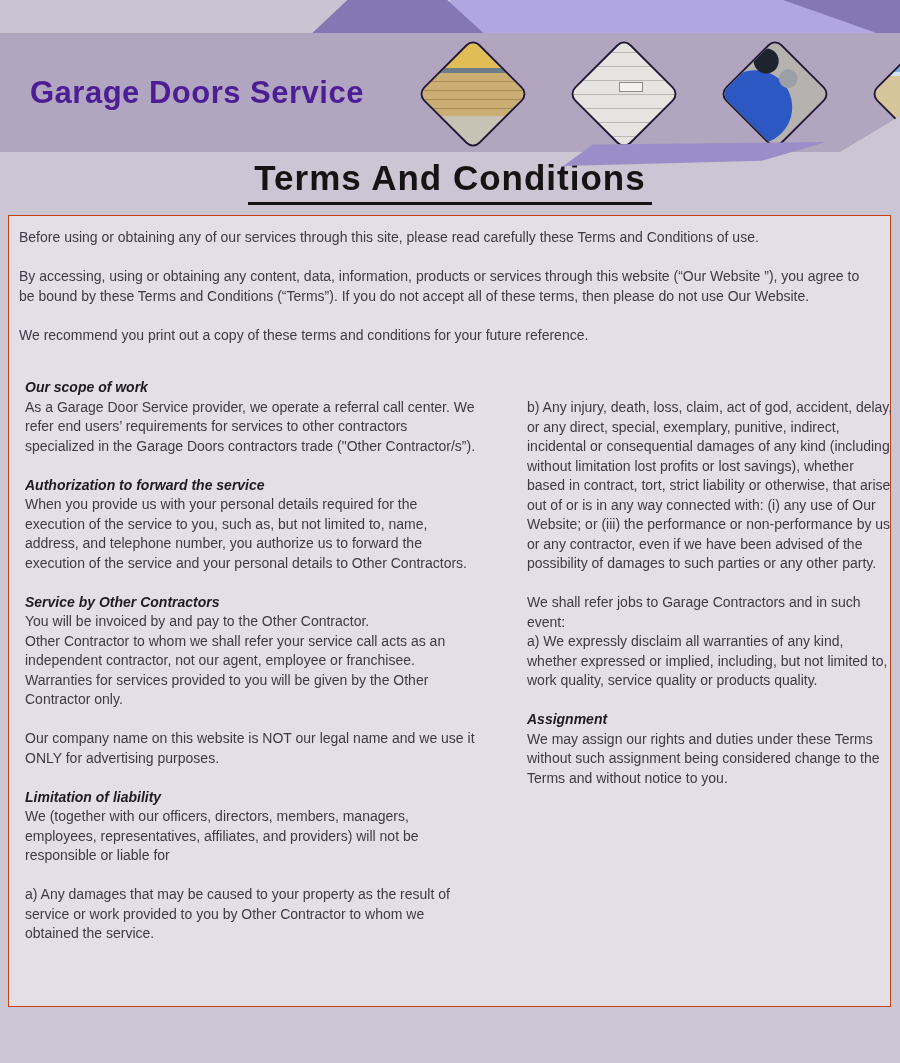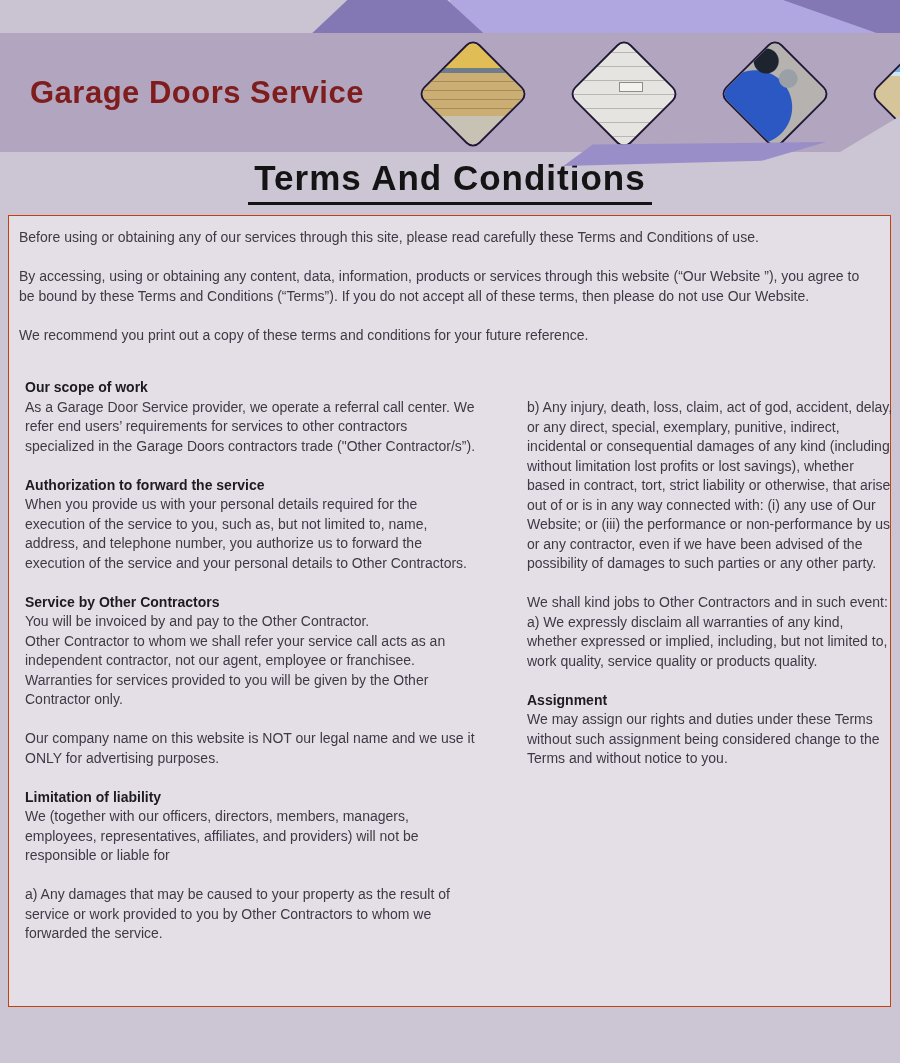--- a/index.html
+++ b/index.html
@@ -12,21 +12,21 @@
   
   .top-strip{position:relative;height:33px;background:var(--strip-light,#c9c3d2);overflow:hidden;}
   .strip-periwinkle{position:absolute;left:450px;right:0;top:0;bottom:0;background:var(--periwinkle,#b1a7e0);}
   .strip-trapezoid{position:absolute;inset:0;background:var(--dark-purple,#8478b4);
     clip-path:polygon(38.6% 0,49.7% 0,53.7% 100%,34.7% 100%);}
   .strip-corner{position:absolute;inset:0;background:var(--dark-purple,#8478b4);
     clip-path:polygon(87% 0,100% 0,100% 100%,97.4% 100%);}
   
   .header-band{position:relative;height:119px;background:var(--band,#b1a5bf);}
   .brand-title{position:absolute;left:30px;top:0;height:100%;display:flex;align-items:center;
-    font-size:31px;font-weight:700;letter-spacing:.5px;color:#7f1d1d;margin:0;}
+    font-size:31px;font-weight:700;letter-spacing:.5px;color:#4c1d95;margin:0;}
   .band-corner-cut{position:absolute;right:0;bottom:0;width:60px;height:36px;
     background:var(--page-bg,#ccc5d3);clip-path:polygon(100% 0,100% 100%,0 100%);}
   .diamond-row{position:absolute;left:414px;top:2px;display:flex;gap:33px;}
   .diamond{width:76px;height:76px;margin:19px;transform:rotate(45deg);
     border:2px solid #201736;border-radius:10px;overflow:hidden;background:#999;}
   .photo{position:absolute;left:-17px;top:-17px;width:110px;height:110px;transform:rotate(-45deg);}
   .photo-1{background:
     linear-gradient(180deg,#e0bd55 0 26%,#6f7d8a 26% 31%,#caae74 31% 70%,#c8c2b5 70% 100%);}
   .photo-1 .slats{position:absolute;left:0;right:0;top:31%;height:39%;
     background:repeating-linear-gradient(180deg,transparent 0 8px,rgba(100,75,35,.35) 8px 9px);}
@@ -51,21 +51,21 @@
     border-bottom:3px solid #141414;}
   
   .content-box{margin:0 9px 0 8px;min-height:792px;background:var(--box-bg,#e4dee7);
     border:1px solid #c2410c;box-sizing:border-box;padding:12px 12px 16px 10px;
     font-size:14px;line-height:19.5px;}
   .intro p{margin:0 0 19.5px;}
   .cols{display:flex;gap:50px;margin-top:33px;padding-left:6px;}
   .col-left{width:452px;flex:none;}
   .col-right{width:368px;flex:none;padding-top:20px;}
   .cols section{margin:0 0 19.5px;}
-  .cols h3{margin:0;font-size:14px;font-weight:700;color:#1d1b20;line-height:19.5px;}
+  .cols h3{margin:0;font-size:14px;font-weight:700;color:#1d1b20;line-height:19.5px;font-style:italic;}
   .cols p{margin:0;}
 </style>
 </head>
 <body>
 
 <div class="top-strip">
   <div class="strip-periwinkle"></div>
   <div class="strip-trapezoid"></div>
   <div class="strip-corner"></div>
 </div>
@@ -124,29 +124,29 @@
           <p>Warranties for services provided to you will be given by the Other Contractor only.</p>
         </section>
         <section>
           <p>Our company name on this website is NOT our legal name and we use it ONLY for advertising purposes.</p>
         </section>
         <section>
           <h3>Limitation of liability</h3>
           <p>We (together with our officers, directors, members, managers, employees, representatives, affiliates, and providers) will not be responsible or liable for</p>
         </section>
         <section>
-          <p>a) Any damages that may be caused to your property as the result of service or work provided to you by Other Contractors to whom we forwarded the service.</p>
+          <p>a) Any damages that may be caused to your property as the result of service or work provided to you by Other Contractor to whom we obtained the service.</p>
         </section>
       </div>
     <div class="col-right">
         <section>
           <p>b) Any injury, death, loss, claim, act of god, accident, delay, or any direct, special, exemplary, punitive, indirect, incidental or consequential damages of any kind (including without limitation lost profits or lost savings), whether based in contract, tort, strict liability or otherwise, that arise out of or is in any way connected with: (i) any use of Our Website; or (iii) the performance or non-performance by us or any contractor, even if we have been advised of the possibility of damages to such parties or any other party.</p>
         </section>
         <section>
-          <p>We shall kind jobs to Other Contractors and in such event:</p>
+          <p>We shall refer jobs to Garage Contractors and in such event:</p>
           <p>a) We expressly disclaim all warranties of any kind, whether expressed or implied, including, but not limited to, work quality, service quality or products quality.</p>
         </section>
         <section>
           <h3>Assignment</h3>
           <p>We may assign our rights and duties under these Terms without such assignment being considered change to the Terms and without notice to you.</p>
         </section>
       </div>
   </div>
 </div>
 

